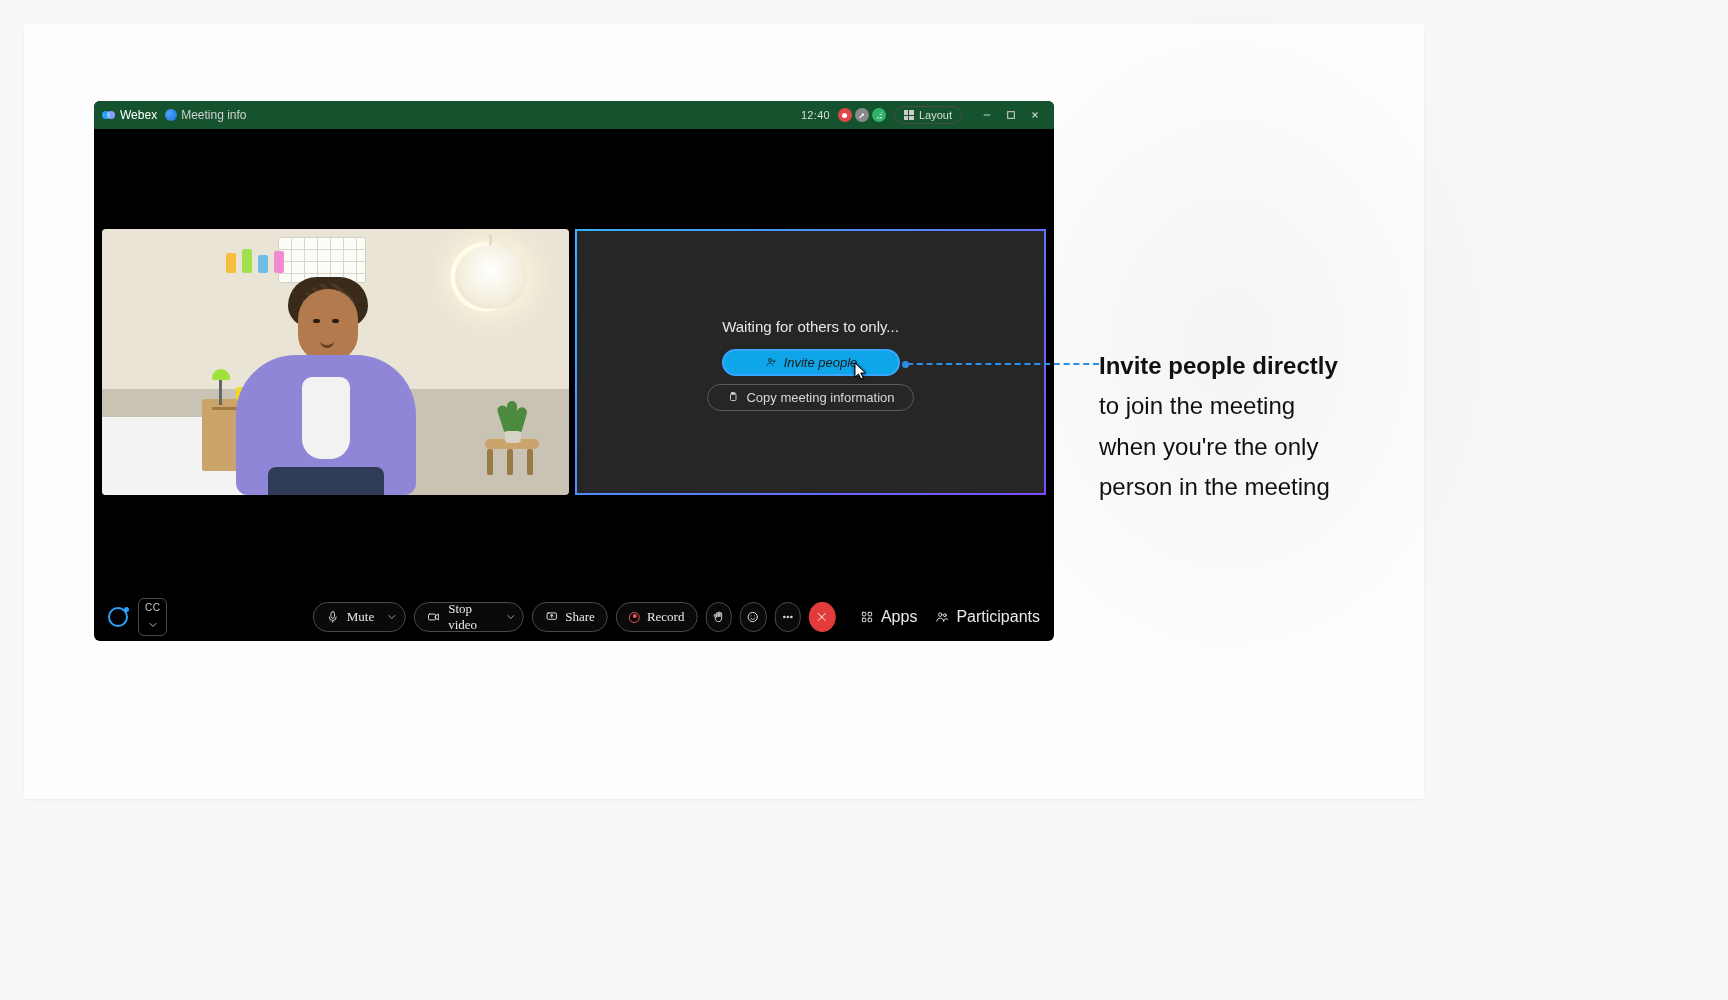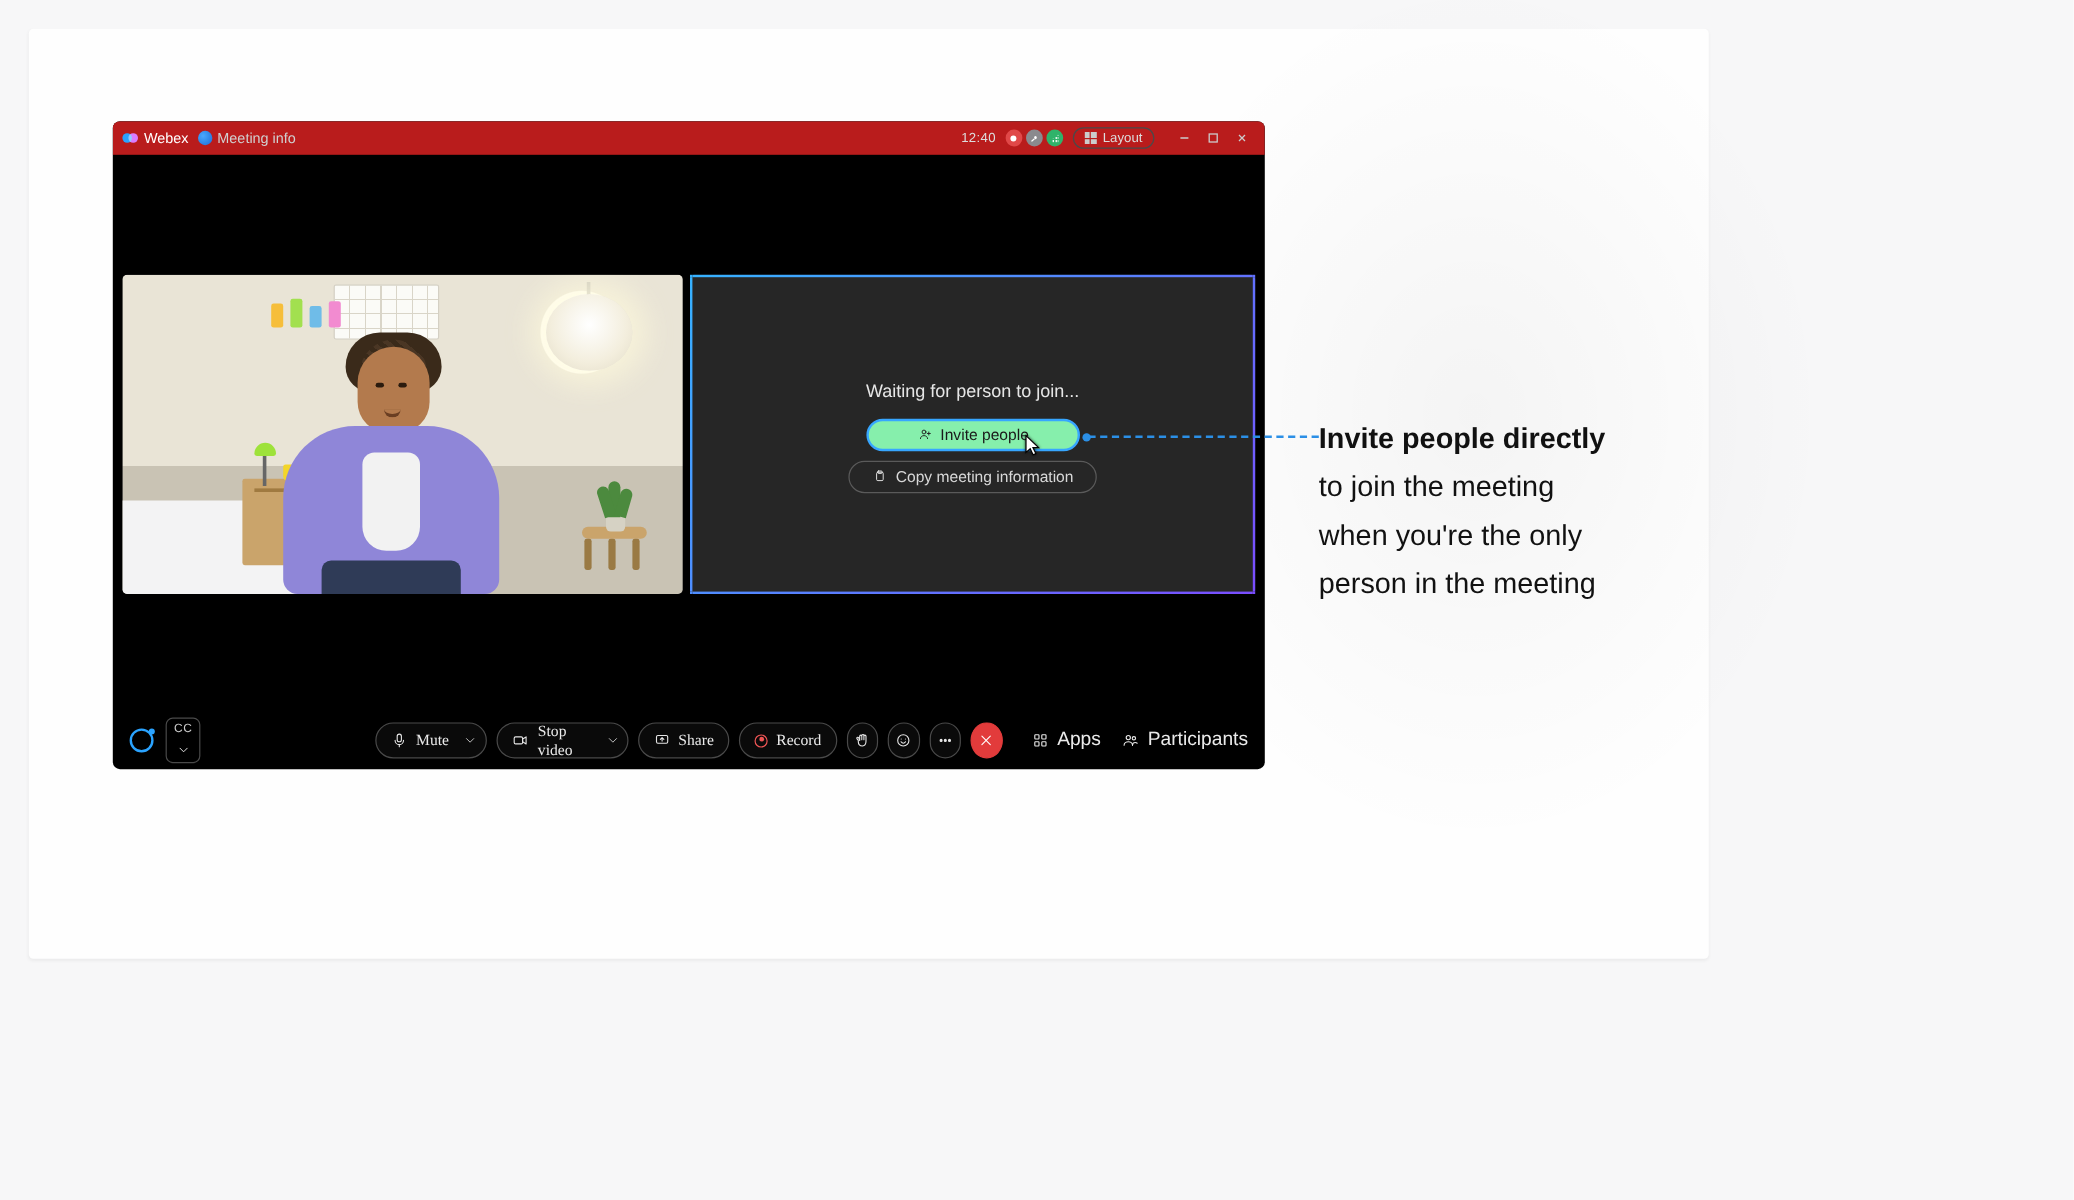--- a/index.html
+++ b/index.html
@@ -39,21 +39,21 @@
     color: #fff;
     font-size: 12px;
   }
   
   .titlebar {
     height: 28px;
     display: flex;
     align-items: center;
     padding: 0 8px;
     gap: 8px;
-    background: #b91c1c;
+    background: #14532d;
   }
   .titlebar .left, .titlebar .right { display:flex; align-items:center; gap:8px; }
   .titlebar .right { margin-left:auto; }
   .logo-webex {
     display:flex; align-items:center; gap:4px;
   }
   .logo-webex .dots {
     width:14px; height:14px; position:relative;
   }
   .logo-webex .dots::before, .logo-webex .dots::after {
@@ -209,23 +209,24 @@
     display:flex; flex-direction:column; align-items:center; justify-content:center;
     padding-top:4px;
   }
   .waiting-text { color:#e6e6e6; font-size:15px; margin-bottom:14px; }
   .invite-btn, .copy-btn {
     display:flex; align-items:center; justify-content:center; gap:6px;
     border-radius:16px; height:27px; font-size:13px; cursor:pointer;
     min-width:178px; padding:0 18px;
   }
   .invite-btn {
-    background:#86efac; color:#1a1a1a;
+    background:#0ea5e9; color:#1a1a1a;
     border:2px solid #37a6ff; margin-bottom:8px;
     position:relative;
+    font-style:italic;
   }
   .copy-btn {
     background:transparent; color:#d8d8d8; border:1px solid #5a5a5a;
   }
   .cursor-arrow {
     position:absolute; right:28px; top:11px; width:16px; height:18px; pointer-events:none;
   }
   .cursor-arrow svg { filter: drop-shadow(0 0 1.5px rgba(0,0,0,.8)); }
 
   
@@ -370,21 +371,21 @@
               <span class="eyeR"></span>
               <span class="mouth"></span>
             <div class="neck"></div>
             <div class="body"></div>
             <div class="jeans"></div>
           </div>
         </div>
       </div>
 
       <div class="tile waiting">
-        <div class="waiting-text">Waiting for person to join...</div>
+        <div class="waiting-text">Waiting for others to only...</div>
         <div class="invite-btn">
           <span class="ic small">
             <svg viewBox="0 0 24 24">
                 <circle cx="10" cy="8" r="3.2" stroke="#222"></circle>
                 <path d="M4 19c0-3 3-5 6-5s6 2 6 5" stroke="#222"></path>
                 <path d="M18 8v5M15.5 10.5h5" stroke="#222"></path>
               </svg>
           </span>
           <span>Invite people</span>
           <span class="cursor-arrow">

